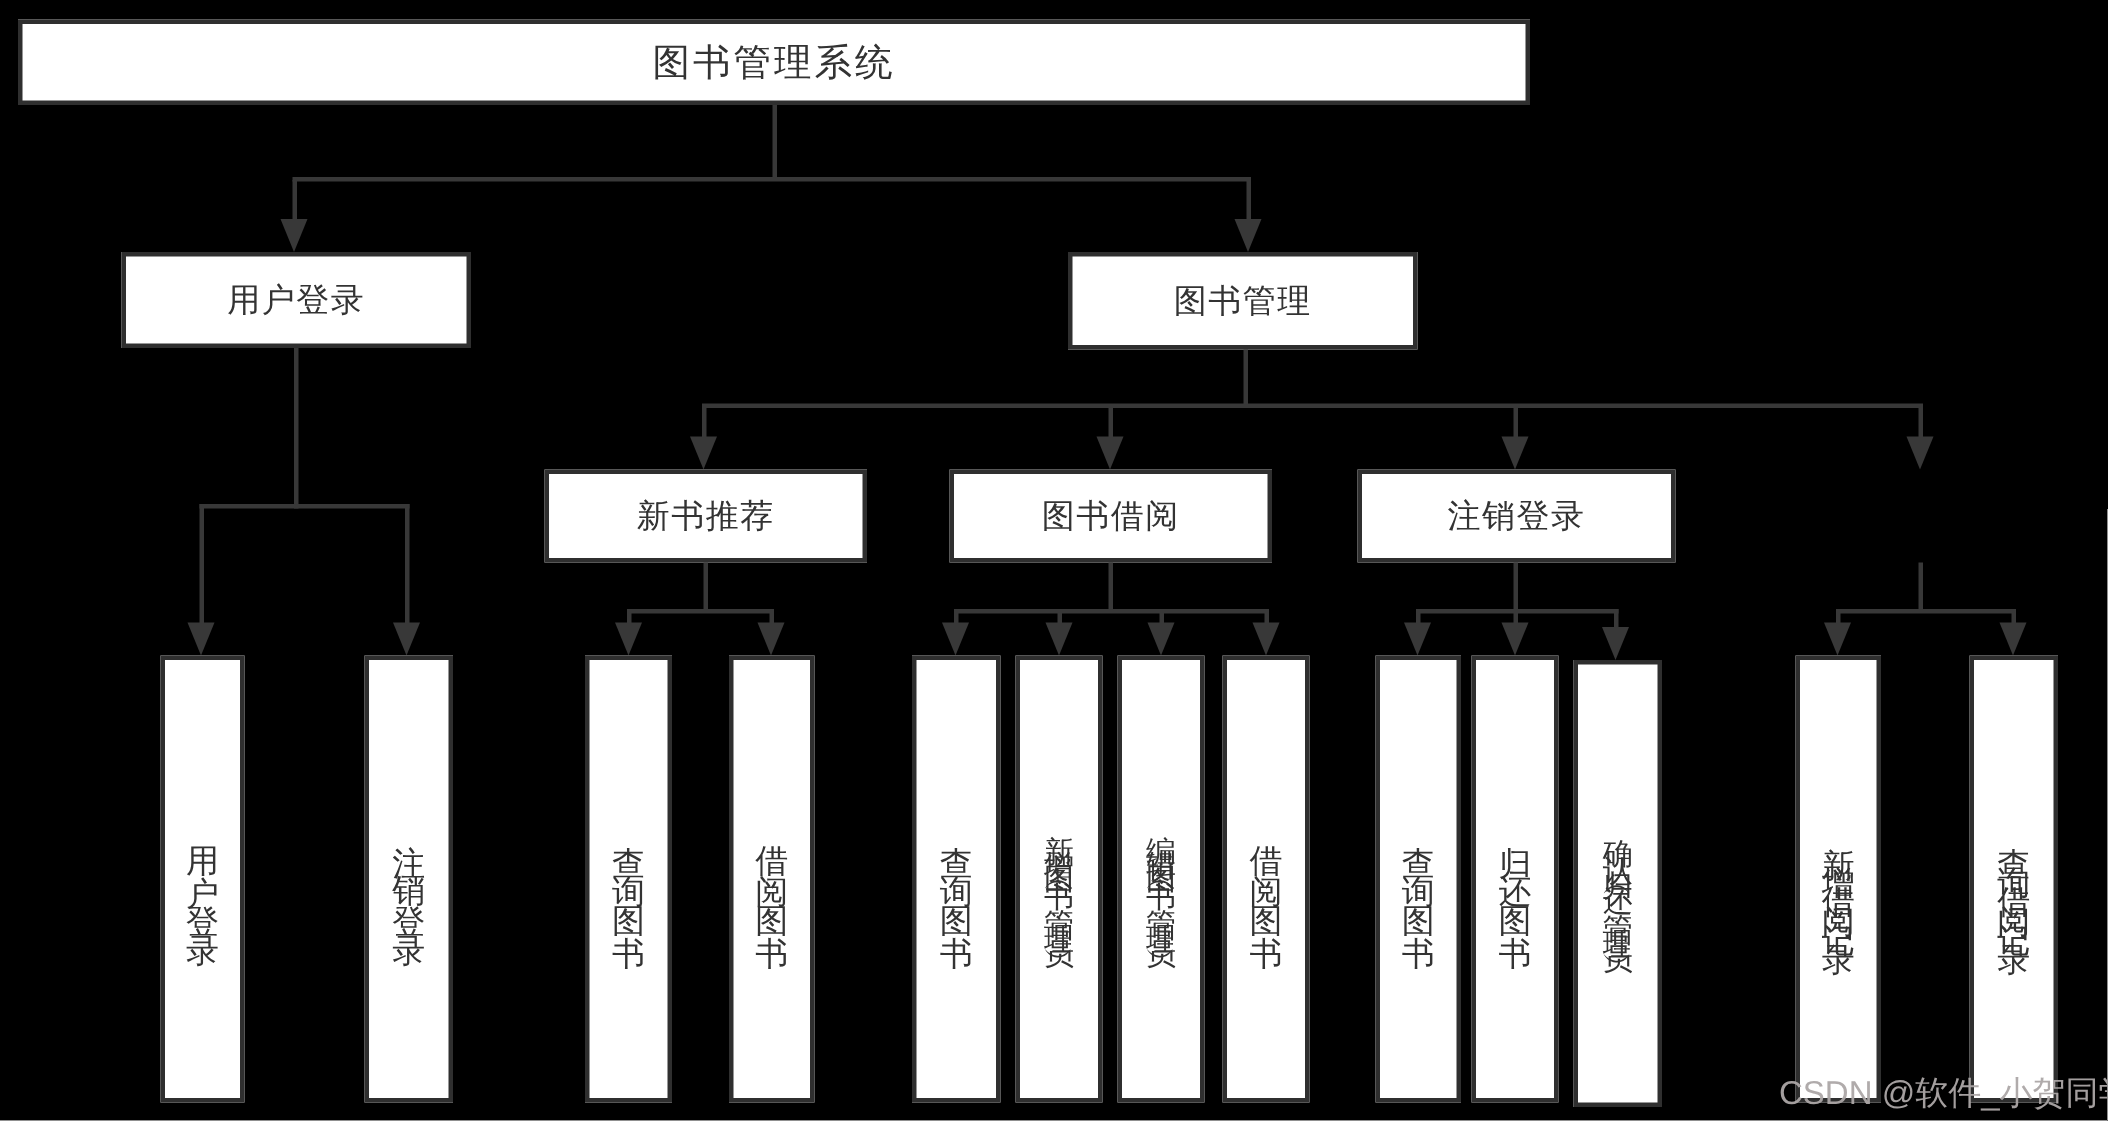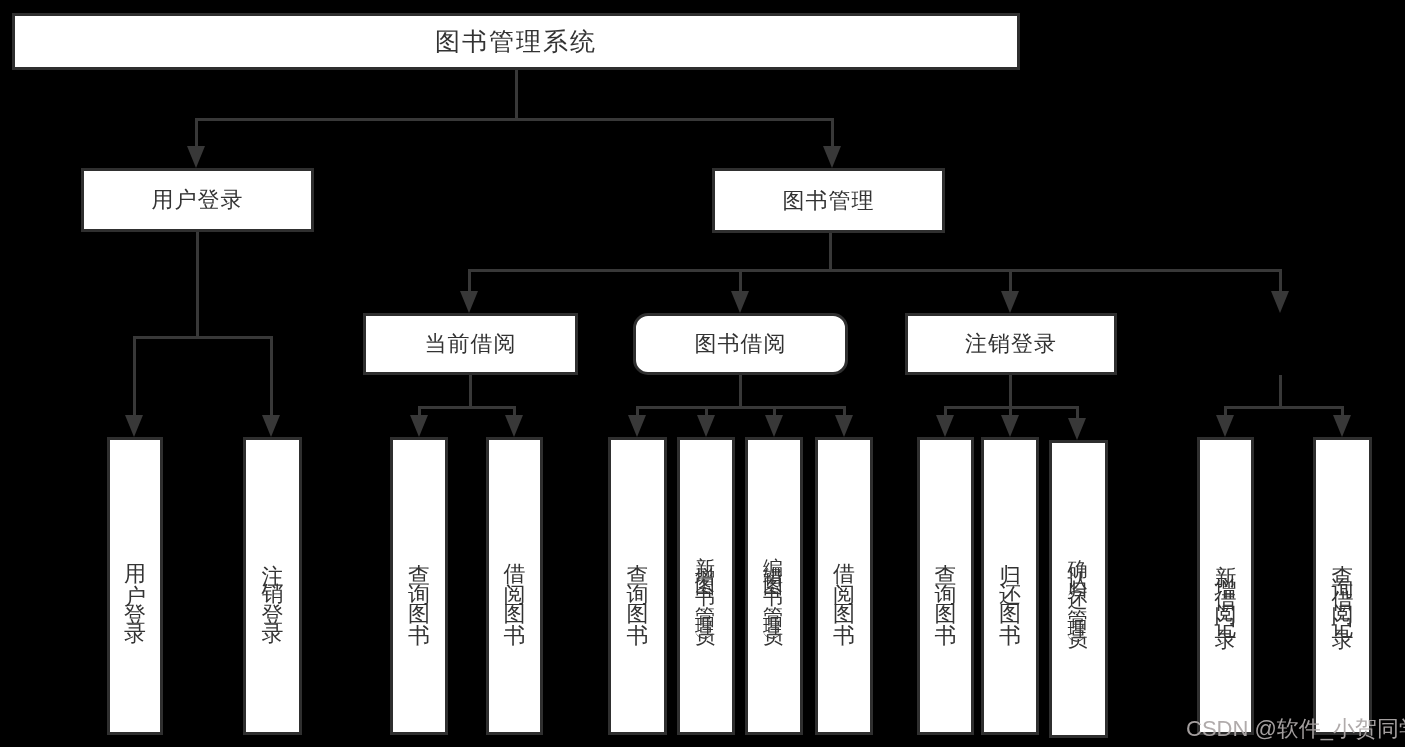--- a/index.html
+++ b/index.html
@@ -91,23 +91,23 @@
   <div class="vline" style="left:468px; top:271px; height:22px;"></div>
   <div class="ahead" style="left:460px; top:291px;"></div>
   <div class="vline" style="left:739px; top:271px; height:22px;"></div>
   <div class="ahead" style="left:731px; top:291px;"></div>
   <div class="vline" style="left:1009px; top:271px; height:22px;"></div>
   <div class="ahead" style="left:1001px; top:291px;"></div>
   <div class="vline" style="left:1279px; top:271px; height:22px;"></div>
   <div class="ahead" style="left:1271px; top:291px;"></div>
 
   <div class="box" style="left:363px; top:313px; width:215px; height:62px;">
-    <span class="hlabel">当前借阅</span>
+    <span class="hlabel">新书推荐</span>
   </div>
-  <div class="box" style="left:633px; top:313px; width:215px; height:62px;border-radius:15px;">
+  <div class="box" style="left:633px; top:313px; width:215px; height:62px;">
     <span class="hlabel">图书借阅</span>
   </div>
   <div class="box" style="left:905px; top:313px; width:212px; height:62px;">
     <span class="hlabel">注销登录</span>
   </div>
 
   <div class="vline" style="left:469px; top:375px; height:33px;"></div>
   <div class="hline" style="left:418px; top:406px; width:98px;"></div>
   <div class="vline" style="left:418px; top:406px; height:12px;"></div>
   <div class="ahead" style="left:410px; top:415px;"></div>

